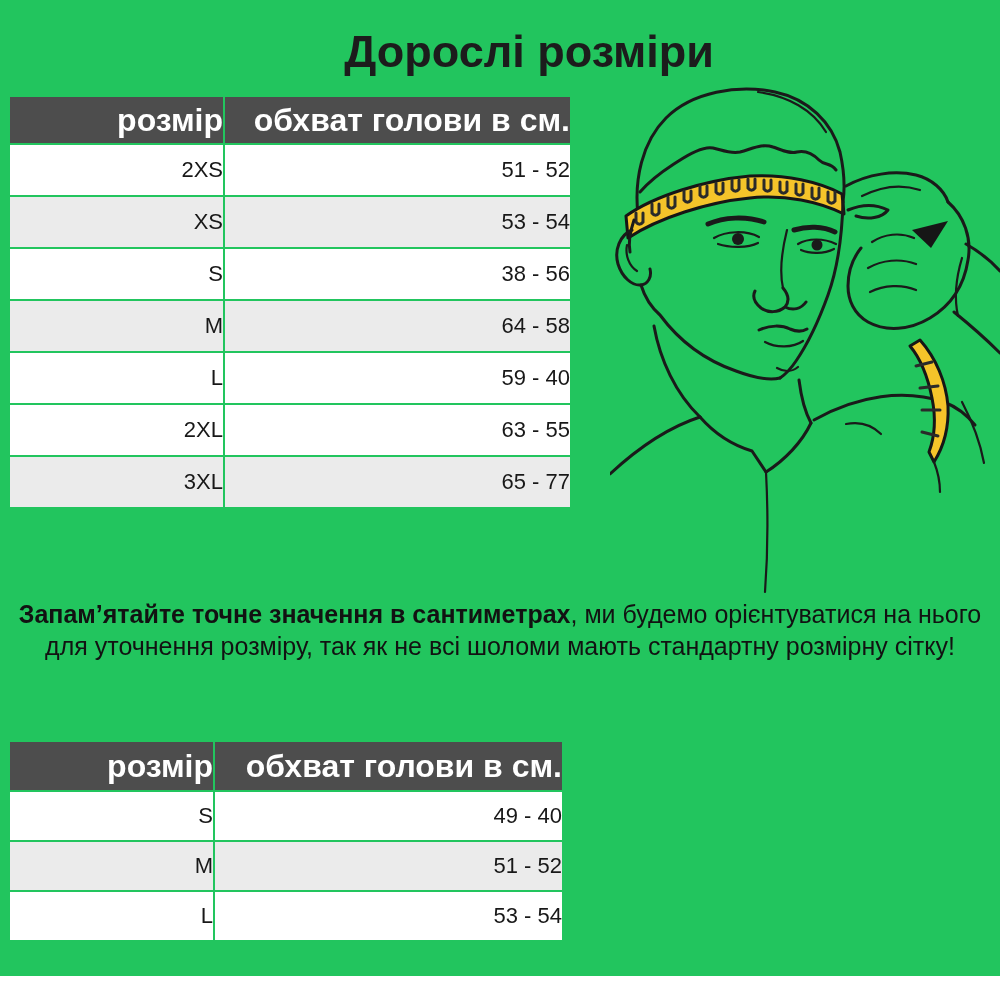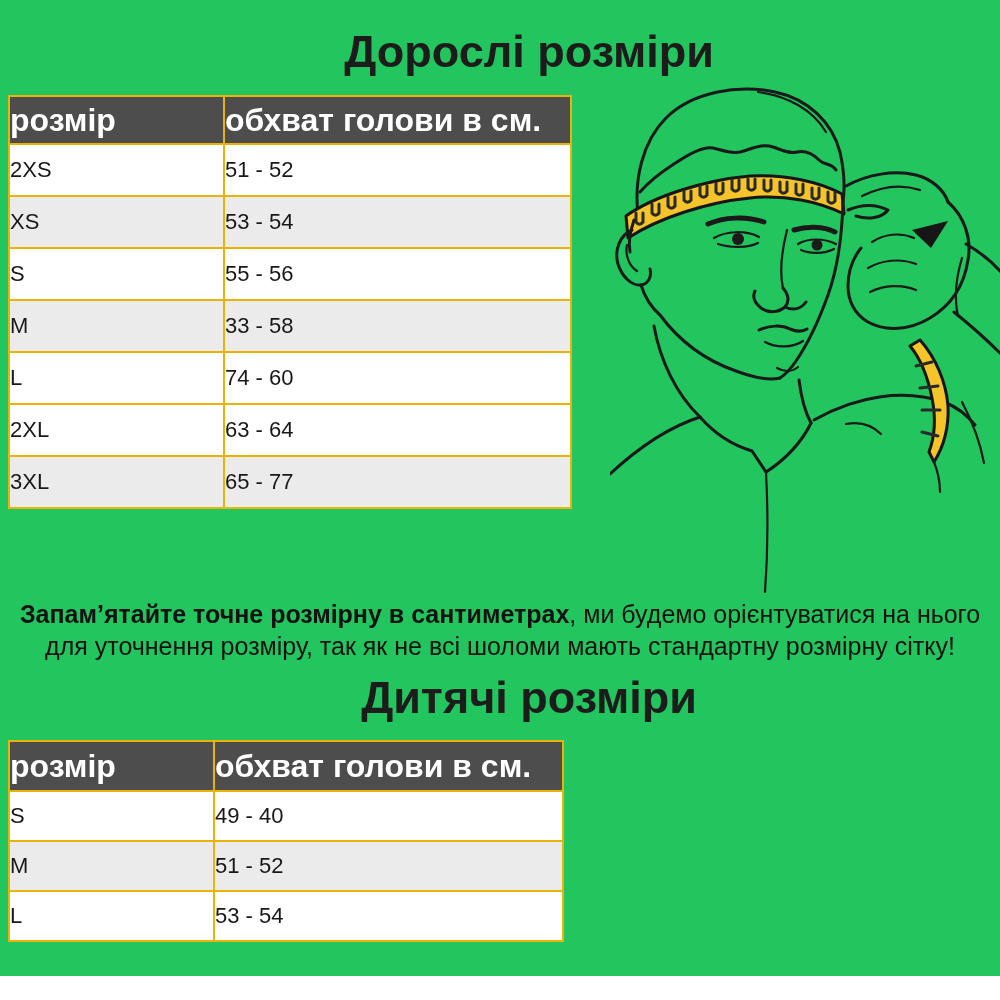--- a/index.html
+++ b/index.html
@@ -4,21 +4,21 @@
 <style>
   html,body{margin:0;padding:0;background:#ffffff;}
   .page{position:relative;width:1000px;height:976px;background:#22c55e;overflow:hidden;
         font-family:"Liberation Sans", sans-serif;color:#171717;}
   .title{position:absolute;left:0;width:1000px;box-sizing:border-box;padding-left:58px;
          margin:0;text-align:center;font-size:45px;font-weight:700;color:#1c1c1c;letter-spacing:0;}
   #adult-title{top:26px;}
   #children-title{top:672px;}
 
   table.size-table{position:absolute;border-collapse:collapse;table-layout:fixed;background:#ffffff;}
-  table.size-table th,table.size-table td{border:2px solid #eab308;text-align:left;vertical-align:middle;padding:0;}
+  table.size-table th,table.size-table td{border:2px solid #22c55e;text-align:right;vertical-align:middle;padding:0;}
   table.size-table th{background:#4d4d4d;color:#ffffff;font-size:32px;font-weight:700;}
   table.size-table td{font-size:22px;color:#181818;}
   tr.alt td{background:#ebebeb;}
 
   #adult-table{left:8px;top:95px;width:562px;}
   #adult-table th{height:46px;}
   #adult-table td{height:50px;}
 
   #children-table{left:8px;top:740px;width:554px;}
   #children-table th{height:48px;}
@@ -56,33 +56,33 @@
       <tr>
         <td>2XS</td>
         <td>51 - 52</td>
       </tr>
       <tr class="alt">
         <td>XS</td>
         <td>53 - 54</td>
       </tr>
       <tr>
         <td>S</td>
-        <td>55 - 56</td>
+        <td>38 - 56</td>
       </tr>
       <tr class="alt">
         <td>M</td>
-        <td>33 - 58</td>
+        <td>64 - 58</td>
       </tr>
       <tr>
         <td>L</td>
-        <td>74 - 60</td>
+        <td>59 - 40</td>
       </tr>
       <tr>
         <td>2XL</td>
-        <td>63 - 64</td>
+        <td>63 - 55</td>
       </tr>
       <tr class="alt">
         <td>3XL</td>
         <td>65 - 77</td>
       </tr>
     </tbody>
   </table>
 
   <svg id="illustration" viewBox="0 0 390 525">
 
@@ -143,23 +143,22 @@
     <path d="M 302,150 L 338,141 L 321,168 Z" fill="#161616"></path>
     <path class="sketch" d="M 356,164 C 370,172 382,182 390,191 M 344,232 C 360,245 376,259 390,273"></path>
     <path class="sketch-thin" d="M 352,178 C 346,198 344,218 348,236"></path>
     <path class="sketch-thin" d="M 352,322 C 362,341 370,361 374,383 M 327,293 C 333,312 336,334 334,356"></path>
 
     <path class="tape-fill" fill="#f5c42a" d="M 310,260 C 326,278 336,302 338,326 C 339,348 334,366 324,382 L 319,372 C 325,356 326,338 322,318 C 318,298 310,278 300,266 Z"></path>
     <path class="tape-mark" d="M 306,286 L 322,282 M 310,308 L 328,306 M 312,330 L 330,330 M 312,352 L 328,356"></path>
     <path class="sketch-thin" d="M 324,382 C 328,392 330,402 330,412"></path>
   </svg>
 
-  <p class="note"><b>Запам’ятайте точне розмірну в сантиметрах</b><span>, ми будемо орієнтуватися на нього для уточнення розміру, так як не всі шоломи мають стандартну розмірну сітку!</span></p>
+  <p class="note"><b>Запам’ятайте точне значення в сантиметрах</b><span>, ми будемо орієнтуватися на нього для уточнення розміру, так як не всі шоломи мають стандартну розмірну сітку!</span></p>
 
-  <h2 class="title" id="children-title">Дитячі розміри</h2>
 
   <table class="size-table" id="children-table">
     <colgroup>
         <col style="width:205px">
         <col style="width:349px">
       </colgroup>
     <thead>
       <tr>
         <th>розмір</th>
         <th>обхват голови в см.</th>

